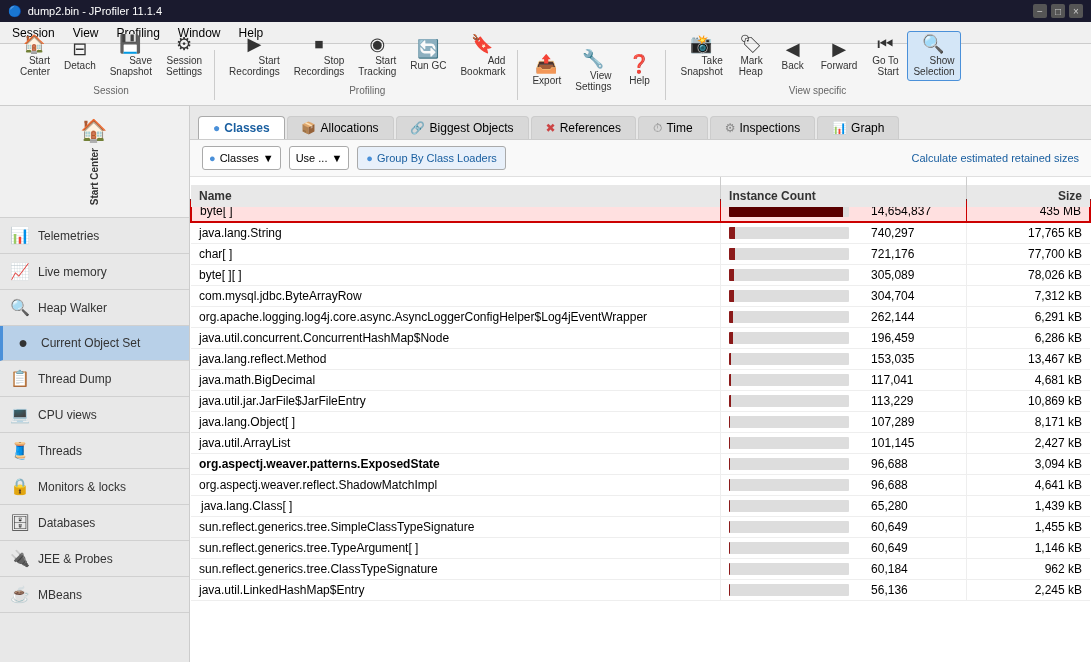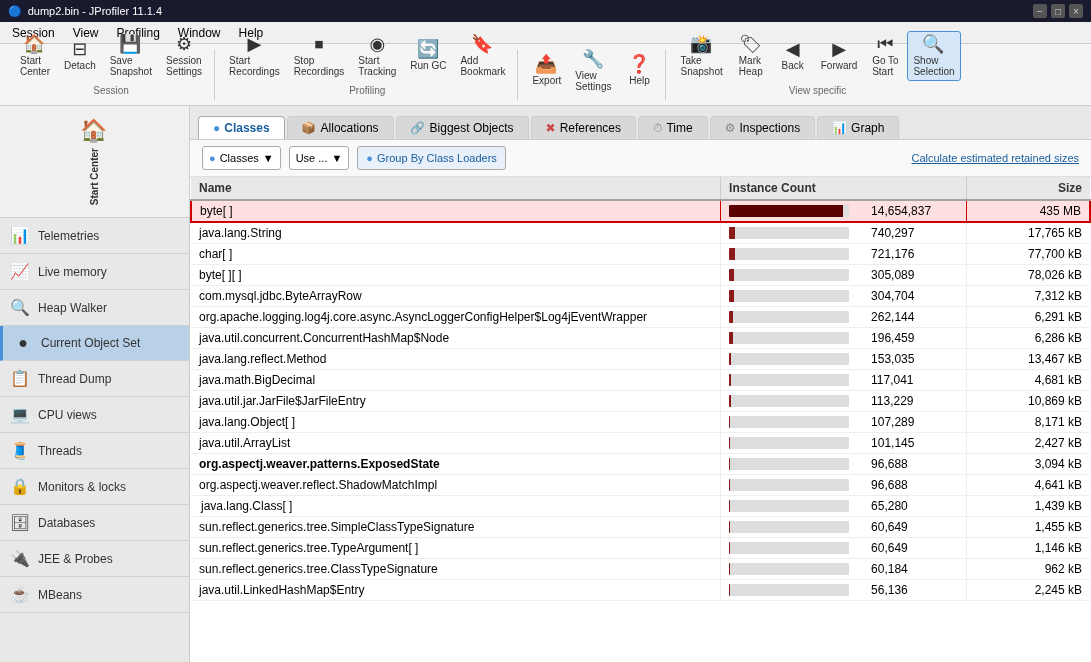--- a/index.html
+++ b/index.html
@@ -64,21 +64,21 @@
       border: 1px solid transparent;
       border-radius: 3px;
       cursor: pointer;
       background: transparent;
       min-width: 40px;
       font-size: 10px;
       color: #333;
     }
     .tb-btn.active { border-color: #4a90d9; background: #d4e6f7; }
     .tb-btn .icon { font-size: 18px; line-height: 1; margin-bottom: 2px; }
-    .tb-btn .label { font-size: 10px; text-align: left; }
+    .tb-btn .label { font-size: 10px; text-align: right; }
 
     
     .main-layout {
       display: flex;
       height: calc(662px - 22px - 22px - 62px);
       overflow: hidden;
     }
 
     
     .sidebar {
@@ -186,38 +186,38 @@
       padding: 2px 8px;
       font-size: 11px;
       background: #e8f0fa;
       cursor: pointer;
       display: flex;
       align-items: center;
       gap: 4px;
       height: 24px;
       color: #1a5fa0;
     }
-    .calc-link { font-size: 11px; color: #1a5fa0; text-decoration: underline; cursor: pointer; }
+    .calc-link { font-size: 11px; color: #1a5fa0; cursor: pointer; }
 
     
     .data-table {
       flex: 1;
       overflow-y: auto;
       overflow-x: hidden;
     }
     table {
       width: 100%;
       border-collapse: collapse;
       font-size: 12px;
     }
     thead tr {
       background: #e8e8e8;
-      border-bottom: 2px solid #a3a3a3;
+      border-bottom: 2px solid #7f1d1d;
       position: sticky;
-      top: 0;
+      top: 8px;
     }
     thead th {
       padding: 4px 8px;
       text-align: left;
       font-weight: bold;
       color: #333;
       border-right: 1px solid #ccc;
       white-space: nowrap;
     }
     thead th:last-child { border-right: none; }

